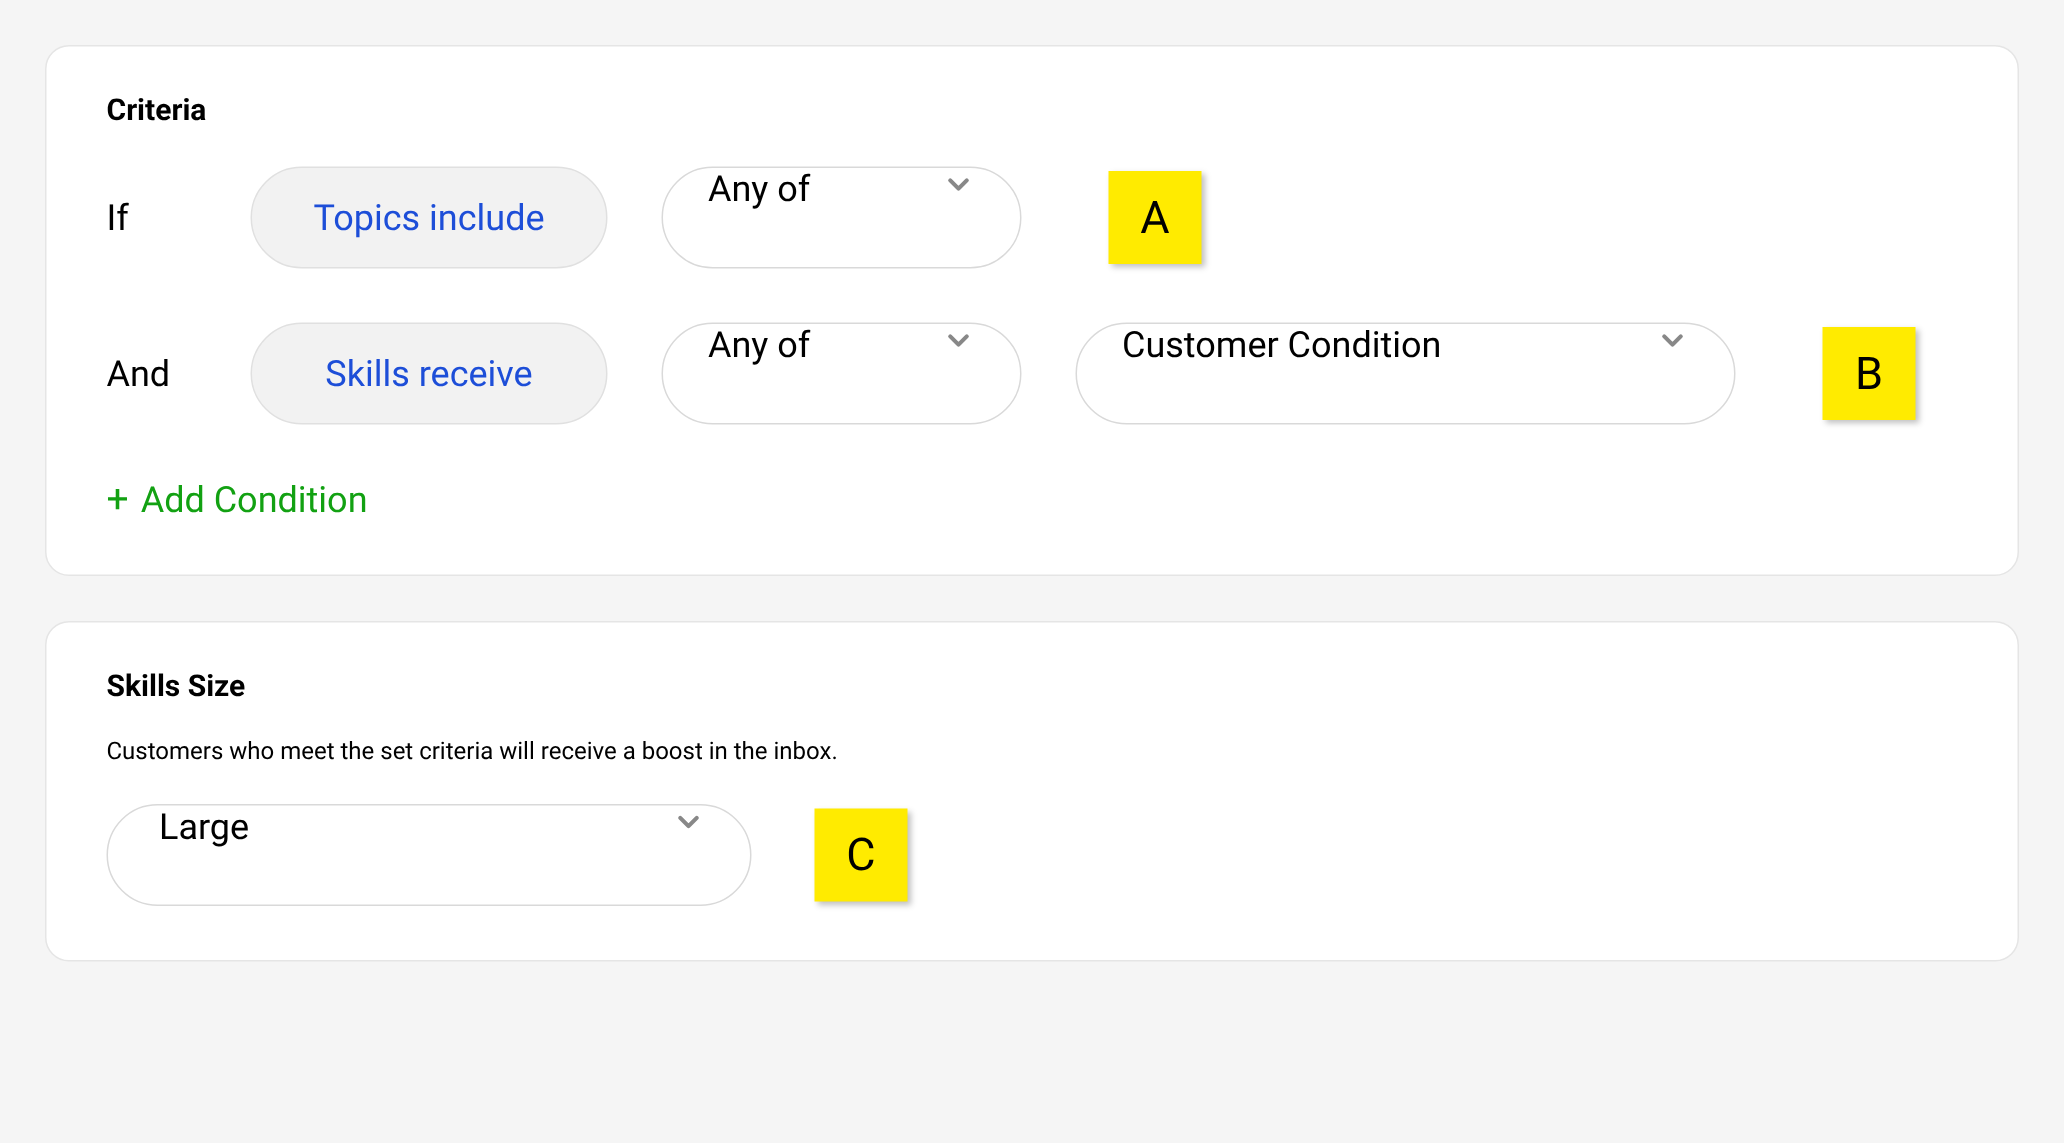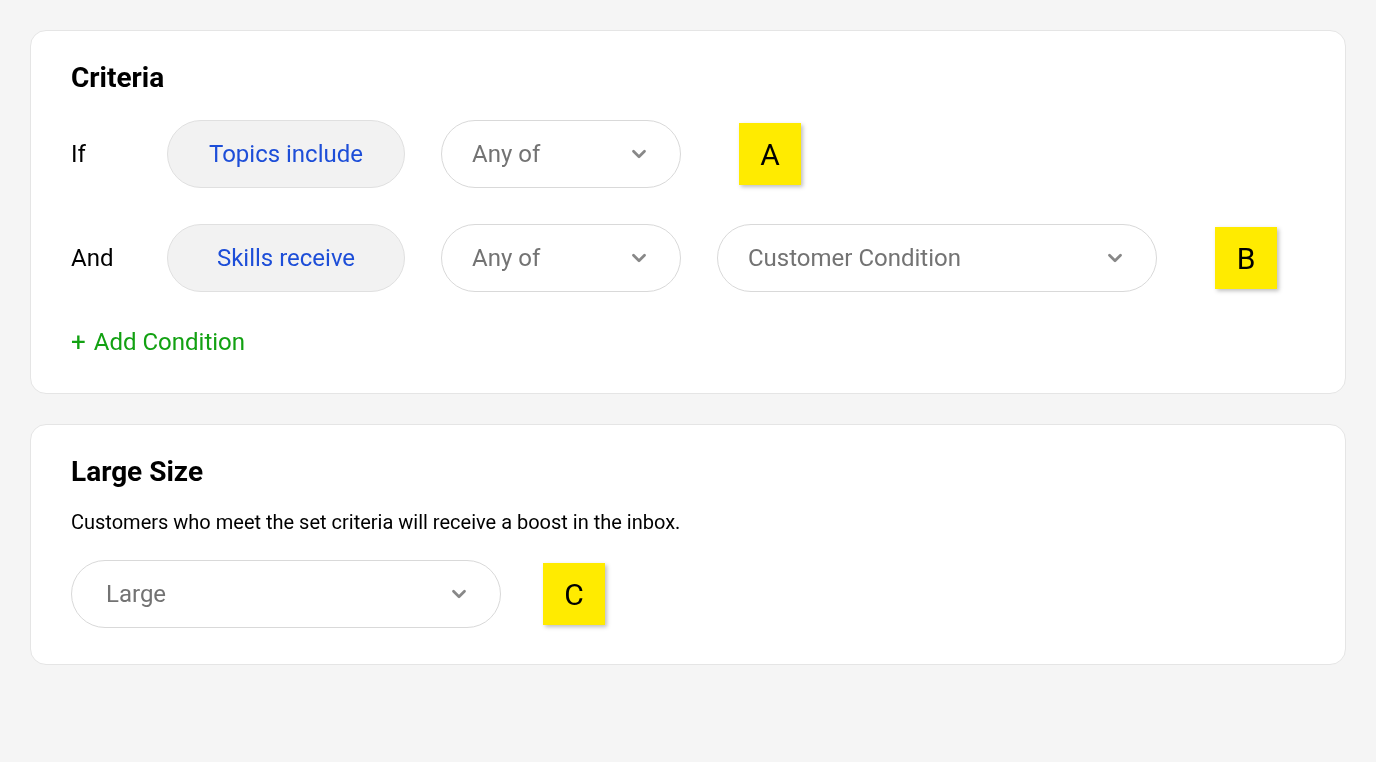--- a/index.html
+++ b/index.html
@@ -16,21 +16,21 @@
     }
     .card {
       background: #fff;
       border: 1px solid #e5e5e5;
       border-radius: 16px;
       padding: 30px 40px 36px 40px;
       margin-bottom: 30px;
     }
     .card-title {
       font-weight: 700;
-      font-size: 28px;
+      font-size: 20px;
       margin-bottom: 26px;
     }
     .criteria-row {
       display: flex;
       align-items: center;
       margin-bottom: 36px;
       gap: 16px;
     }
     .row-label {
       width: 80px;
@@ -50,23 +50,23 @@
     .pill-static {
       background: #f2f2f2;
       border: 1px solid #e0e0e0;
       color: #1d4ed8;
       width: 238px;
       margin-right: 20px;
     }
     .pill-select {
       background: #fff;
       border: 1px solid #d9d9d9;
-      color: #737373;
-      display: inline-flex;
-      align-items: center;
+      color: #000000;
+      display: inline-flex;
+      align-items: flex-start;
       justify-content: space-between;
       cursor: pointer;
       margin-right: 20px;
     }
     .pill-select-sm {
       width: 240px;
     }
     .pill-select-lg {
       width: 440px;
     }
@@ -108,21 +108,21 @@
       color: #12a112;
       font-size: 24px;
       cursor: pointer;
       gap: 8px;
     }
     .add-condition .plus {
       font-size: 26px;
       line-height: 1;
     }
     .boost-desc {
-      font-size: 20px;
+      font-size: 16px;
       margin-bottom: 26px;
       margin-top: -4px;
     }
     .boost-row {
       display: flex;
       align-items: center;
     }
     .boost-select {
       width: 430px;
     }
@@ -176,21 +176,21 @@
     <div class="marker">B</div>
   </div>
 
   <div class="add-condition">
     <span class="plus">+</span>
     <span>Add Condition</span>
   </div>
 </div>
 
 <div class="card">
-  <div class="card-title">Large Size</div>
+  <div class="card-title">Skills Size</div>
   <div class="boost-desc">Customers who meet the set criteria will receive a boost in the inbox.</div>
   <div class="boost-row">
     <div class="pill pill-select boost-select">
       <span class="text">Large</span>
       <span class="chevron">
         <svg viewBox="0 0 24 24" fill="none" stroke="#888" stroke-width="3" stroke-linecap="round" stroke-linejoin="round">
             <polyline points="6 9 12 15 18 9"></polyline>
           </svg>
       </span>
     </div>

